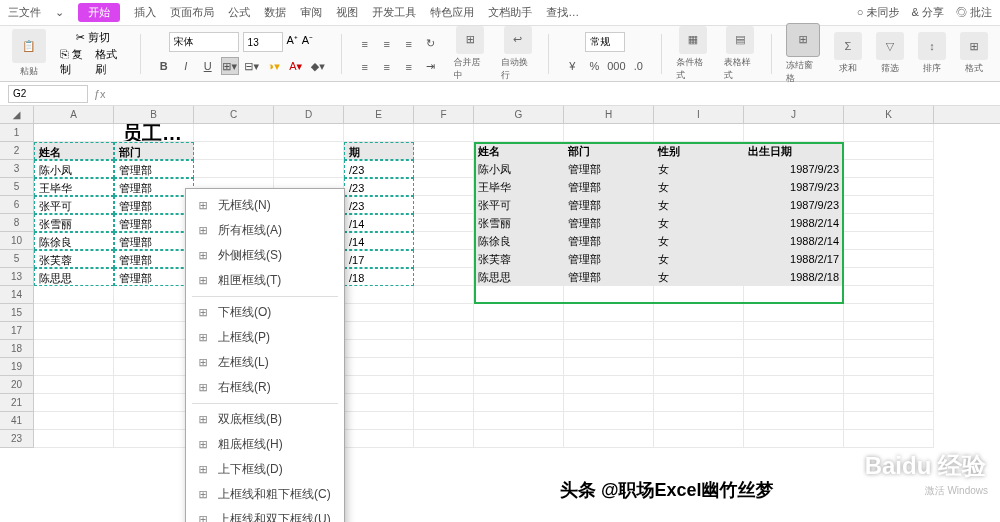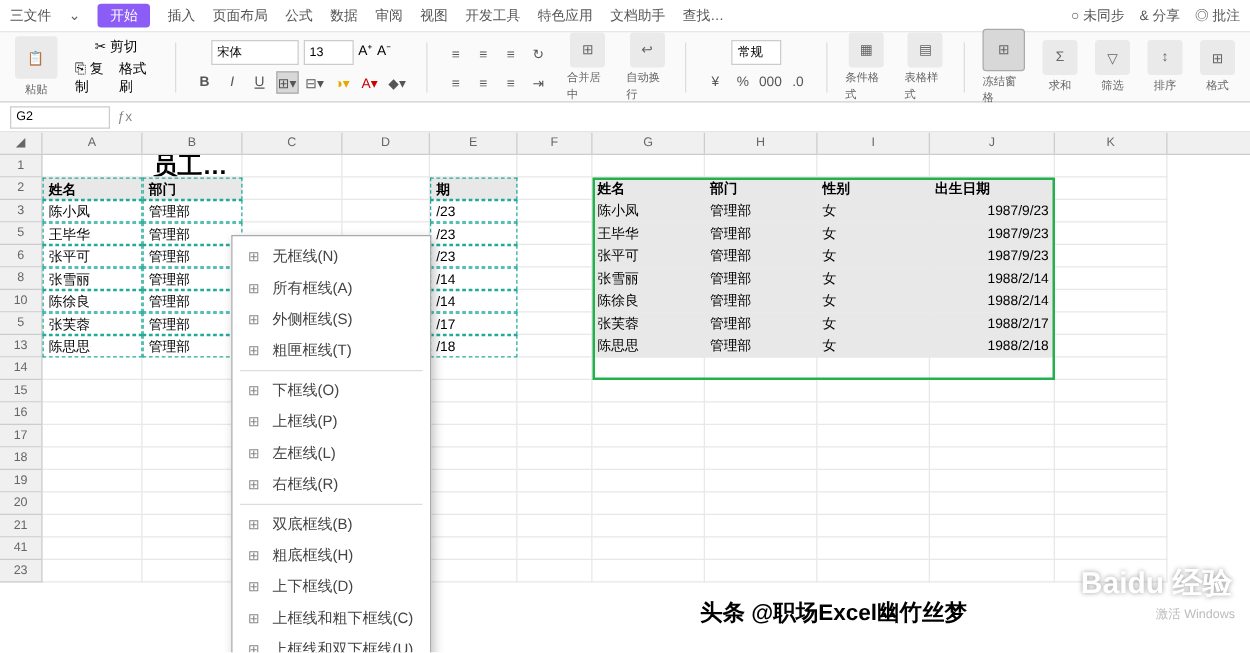--- a/index.html
+++ b/index.html
@@ -1,20 +1,20 @@
 <!DOCTYPE html>
 <html><head>
 <meta charset="utf-8">
 <style>
 * { margin: 0; padding: 0; box-sizing: border-box; font-family: "Microsoft YaHei", sans-serif; }
 body { width: 1000px; height: 522px; background: #fff; overflow: hidden; position: relative; font-size: 11px; }
 
 .menubar { height: 26px; display: flex; align-items: center; padding: 0 8px; gap: 14px; border-bottom: 1px solid #e0e0e0; }
 .menubar span { color: #555; cursor: pointer; }
-.menubar .start-tab { background: #8b5cf6; color: #fff; padding: 2px 10px; border-radius: 3px; }
+.menubar .start-tab { background: #d946ef; color: #fff; padding: 2px 10px; border-radius: 3px; }
 .menubar .right { margin-left: auto; display: flex; gap: 12px; color: #888; }
 
 .ribbon { height: 56px; display: flex; align-items: center; padding: 0 8px; gap: 6px; border-bottom: 1px solid #d0d0d0; background: #fafafa; }
 .rgroup { display: flex; flex-direction: column; align-items: center; gap: 2px; padding: 0 4px; }
 .ricon { width: 28px; height: 28px; background: #eaeaea; border-radius: 3px; display: flex; align-items: center; justify-content: center; color: #666; }
 .ricon.big { width: 34px; height: 34px; }
 .rlabel { font-size: 9px; color: #666; }
 .sep { width: 1px; height: 40px; background: #ddd; margin: 0 4px; }
 .fontname { width: 70px; height: 20px; border: 1px solid #ccc; font-size: 10px; padding: 0 4px; }
 .fontsize { width: 40px; height: 20px; border: 1px solid #ccc; font-size: 10px; padding: 0 4px; }
@@ -356,34 +356,20 @@
         <div class="cell wD"></div>
         <div class="cell wE"></div>
         <div class="cell wF"></div>
         <div class="cell wG"></div>
         <div class="cell wH"></div>
         <div class="cell wI"></div>
         <div class="cell wJ"></div>
         <div class="cell wK"></div>
       </div>
       <div class="row">
-        <div class="rownum">16</div>
-        <div class="cell wA"></div>
-        <div class="cell wB"></div>
-        <div class="cell wC"></div>
-        <div class="cell wD"></div>
-        <div class="cell wE"></div>
-        <div class="cell wF"></div>
-        <div class="cell wG"></div>
-        <div class="cell wH"></div>
-        <div class="cell wI"></div>
-        <div class="cell wJ"></div>
-        <div class="cell wK"></div>
-      </div>
-      <div class="row">
         <div class="rownum">17</div>
         <div class="cell wA"></div>
         <div class="cell wB"></div>
         <div class="cell wC"></div>
         <div class="cell wD"></div>
         <div class="cell wE"></div>
         <div class="cell wF"></div>
         <div class="cell wG"></div>
         <div class="cell wH"></div>
         <div class="cell wI"></div>

